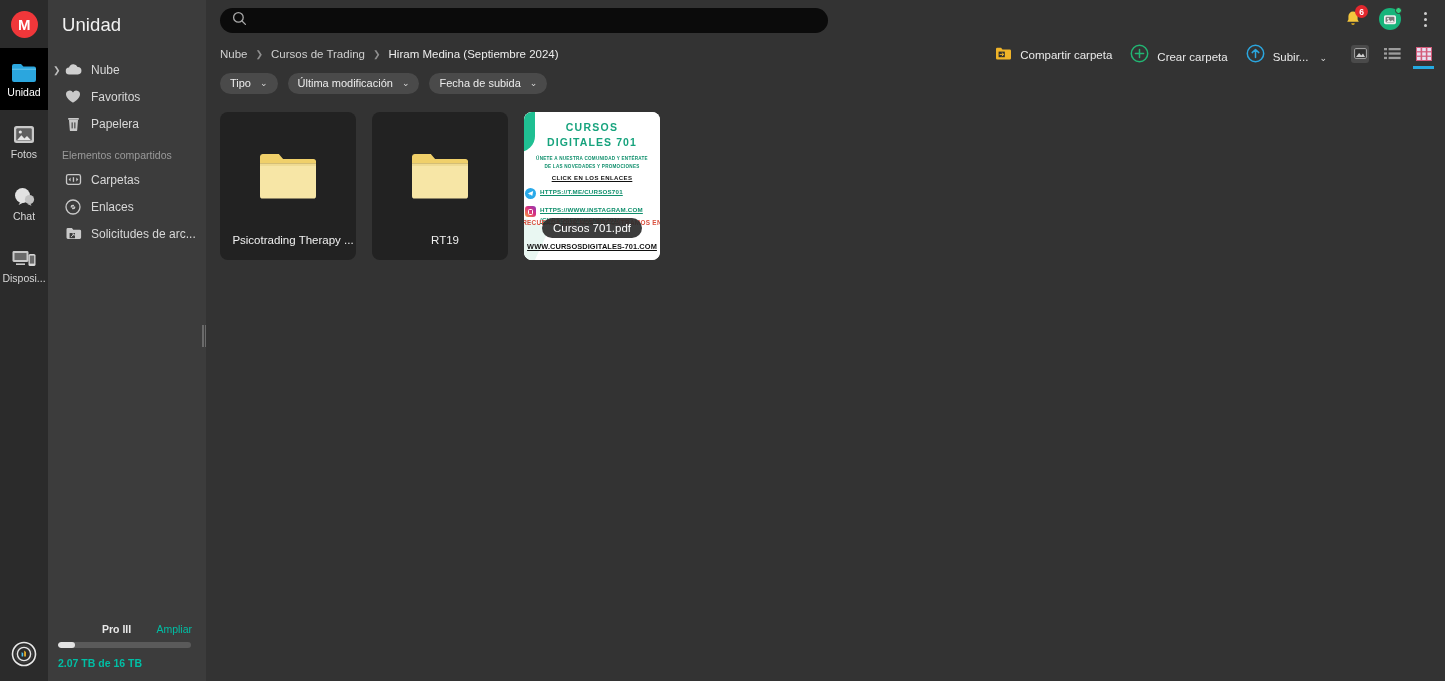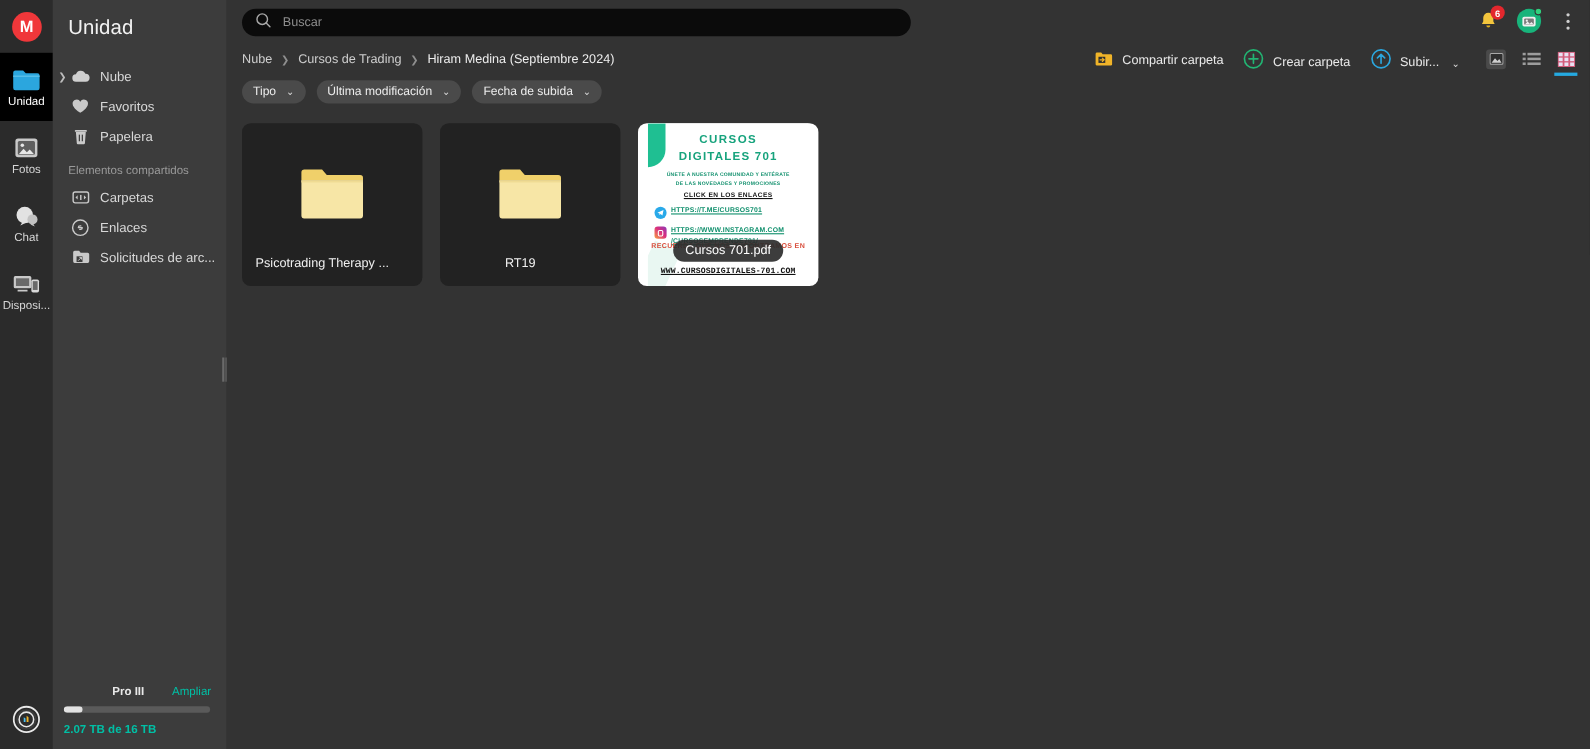--- a/index.html
+++ b/index.html
@@ -118,21 +118,21 @@
   .chips { display: flex; align-items: center; gap: 10px; padding: 4px 0 0 14px; height: 28px; }
   .chip {
     height: 21px; border-radius: 11px; background: #4a4a4a; color: #ececec; font-size: 11px;
     display: flex; align-items: center; gap: 6px; padding: 0 10px; cursor: pointer;
   }
 
   
   .grid-area { flex: 1; padding: 17px 0 0 14px; }
   .grid { display: flex; gap: 16px; flex-wrap: wrap; }
   .card {
-    width: 164px; height: 148px; background: #222222; border-radius: 8px;
+    width: 136px; height: 148px; background: #222222; border-radius: 8px;
     display: flex; flex-direction: column; align-items: center; justify-content: center;
     position: relative; cursor: pointer; overflow: hidden;
   }
   .card .folder { margin-top: -14px; }
   .card-name {
     position: absolute; bottom: 14px; left: 0; width: 146px; text-align: center;
     color: #f0f0f0; font-size: 11.5px; padding: 0 0;
     white-space: nowrap; overflow: hidden; text-overflow: ellipsis;
   }
 
@@ -155,21 +155,21 @@
     line-height: 1.5; white-space: nowrap; }
   .t-ico-tg { width: 11px; height: 11px; border-radius: 50%; background: #29a9e9; flex: 0 0 11px;
     display: flex; align-items: center; justify-content: center; margin-top: 1px;}
   .t-ico-ig { width: 11px; height: 11px; border-radius: 3px; flex: 0 0 11px; margin-top: 1px;
     background: linear-gradient(45deg,#f9a03f,#d92e7f 55%,#8a3ab9);
     display: flex; align-items: center; justify-content: center; }
   .t-ico-ig i { width: 5.5px; height: 5.5px; border: 1.2px solid #fff; border-radius: 1.5px; display: block; }
   .t-bottom { position: absolute; bottom: 9px; left: 0; width: 146px; text-align: center; }
   .t-b1 { color: #d94f3d; font-size: 6.4px; font-weight: bold; letter-spacing: .3px; }
   .t-b2 { color: #111; font-size: 7.4px; font-weight: bold; letter-spacing: .1px; text-decoration: underline;
-    margin-top: 16px; white-space: nowrap; font-family: Liberation Mono, monospace; }
+    margin-top: 16px; white-space: nowrap; }
   .name-chip {
     position: absolute; bottom: 22px; left: 50%; transform: translateX(-50%);
     background: rgba(45,45,45,.92); color: #fff; font-size: 11.5px; padding: 4px 11px; border-radius: 13px;
     white-space: nowrap;
   }
 </style>
 </head>
 <body>
 
 <div class="app">
@@ -328,21 +328,20 @@
   <div class="main">
 
     <div class="topbar">
       <div class="search">
         <span>
           <svg width="15" height="15" viewBox="0 0 15 15">
               <circle cx="6.4" cy="6.4" r="4.8" fill="none" stroke="#a8a8a8" stroke-width="1.3"></circle>
               <path d="M10 10l3.4 3.4" stroke="#a8a8a8" stroke-width="1.3" stroke-linecap="round"></path>
             </svg>
         </span>
-        <input type="text" placeholder="Buscar" style="">
       </div>
 
       <div class="top-right">
         <div class="bell-wrap">
           <svg width="20" height="20" viewBox="0 0 20 20">
             <path d="M10 2.6a4.6 4.6 0 0 1 4.6 4.6v3.4l1.2 2.2H4.2l1.2-2.2V7.2A4.6 4.6 0 0 1 10 2.6z" fill="#f3c53d"></path>
             <path d="M8.2 14.2h3.6a1.8 1.8 0 0 1-3.6 0z" fill="#e0ae1f"></path>
           </svg>
           <span class="badge">6</span>
         </div>

